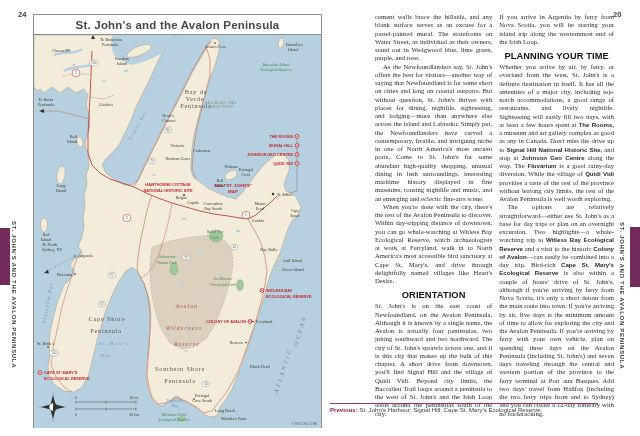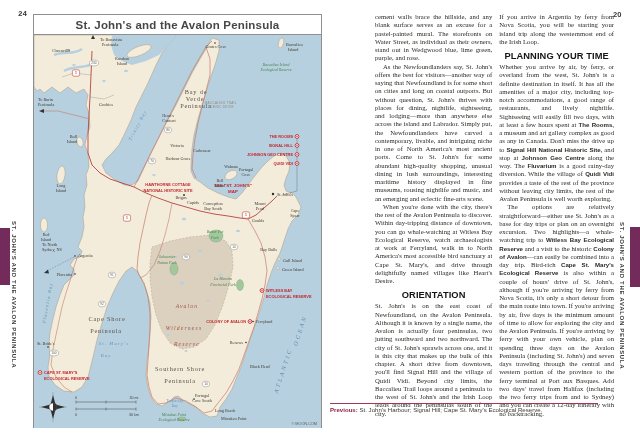--- a/index.html
+++ b/index.html
@@ -1,19 +1,19 @@
 <!DOCTYPE html>
 <html><head>
 <meta charset="utf-8">
 <style>
   html,body{margin:0;padding:0;}
   body{width:640px;height:436px;background:#ffffff;position:relative;overflow:hidden;
        font-family:"Liberation Sans",sans-serif;}
   .pagenum{position:absolute;font:bold 7.5px "Liberation Sans",sans-serif;color:#3a3a3a;}
-  #pagenum-left{left:18px;top:10px;font-family:Liberation Mono, monospace;}
+  #pagenum-left{left:18px;top:10px;}
   #pagenum-right{left:613px;top:10px;}
 
   
   #map-frame{position:absolute;left:33px;top:14px;width:289px;height:414px;
              border:1px solid #8f8f8f;background:#fff;box-sizing:border-box;}
   #map-header{height:19px;border-bottom:1px solid #8f8f8f;display:flex;align-items:center;justify-content:center;}
   #map-title{font:bold 11.5px "Liberation Sans",sans-serif;color:#474747;letter-spacing:.2px;}
   #map-svg{display:block;}
 
   

